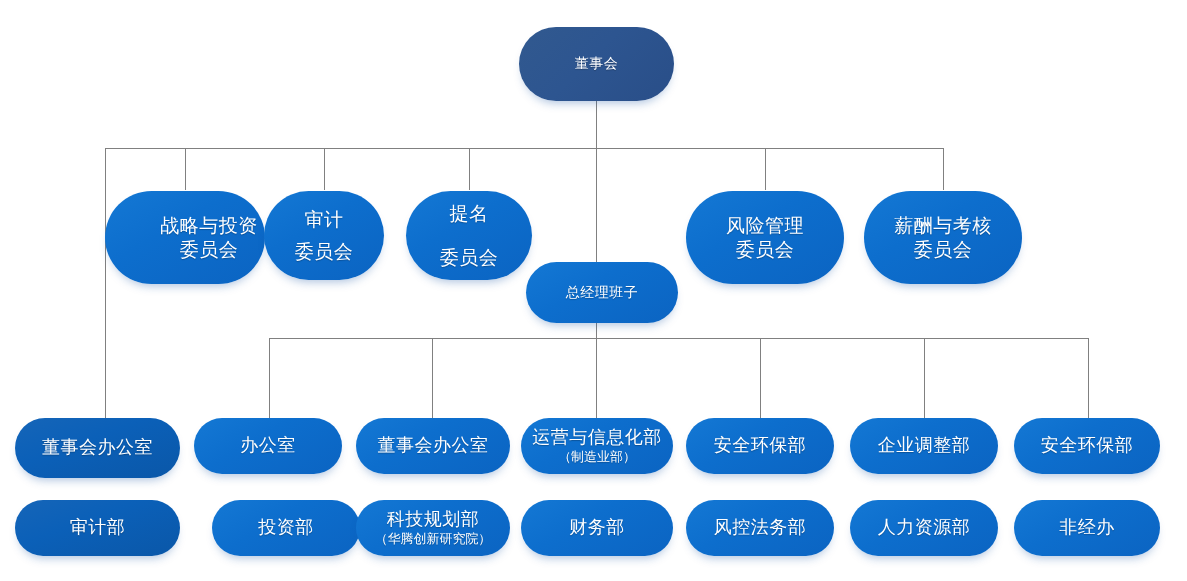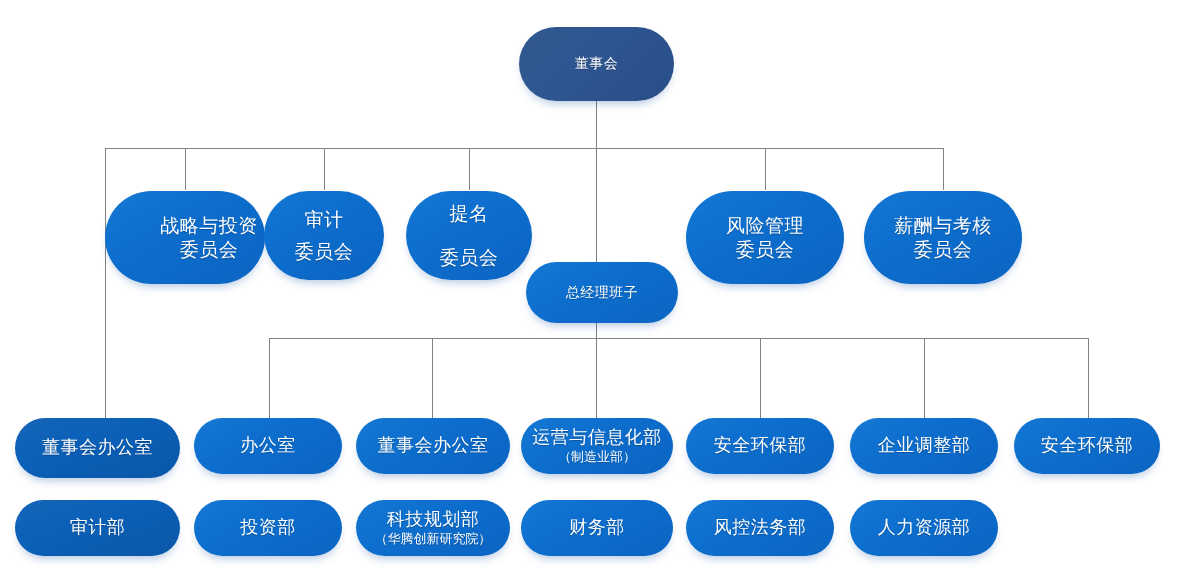--- a/index.html
+++ b/index.html
@@ -144,35 +144,38 @@
   </div>
 
   <div class="node fill-blue sm" style="left:850px;top:418px;width:148px;height:56px;">
     <span class="l1">企业调整部</span>
   </div>
 
   <div class="node fill-deep sm" style="left:15px;top:500px;width:165px;height:56px;">
     <span class="l1">审计部</span>
   </div>
 
-  <div class="node fill-blue sm" style="left:194px;top:500px;width:148px;height:56px;">
+  <div class="node fill-blue sm" style="left:212px;top:500px;width:148px;height:56px;">
     <span class="l1">投资部</span>
   </div>
 
   <div class="node fill-blue sm" style="left:356px;top:500px;width:154px;height:56px;">
     <span class="l1">科技规划部</span>
     <span class="l2">（华腾创新研究院）</span>
   </div>
 
   <div class="node fill-blue sm" style="left:521px;top:500px;width:152px;height:56px;">
     <span class="l1">财务部</span>
   </div>
 
   <div class="node fill-blue sm" style="left:686px;top:500px;width:148px;height:56px;">
     <span class="l1">风控法务部</span>
   </div>
 
   <div class="node fill-blue sm" style="left:850px;top:500px;width:148px;height:56px;">
     <span class="l1">人力资源部</span>
   </div>
 
+  <div class="node fill-blue sm" style="left:1014px;top:500px;width:146px;height:56px;">
+    <span class="l1">非经办</span>
+  </div>
 
 </div>
 
 </body></html>

